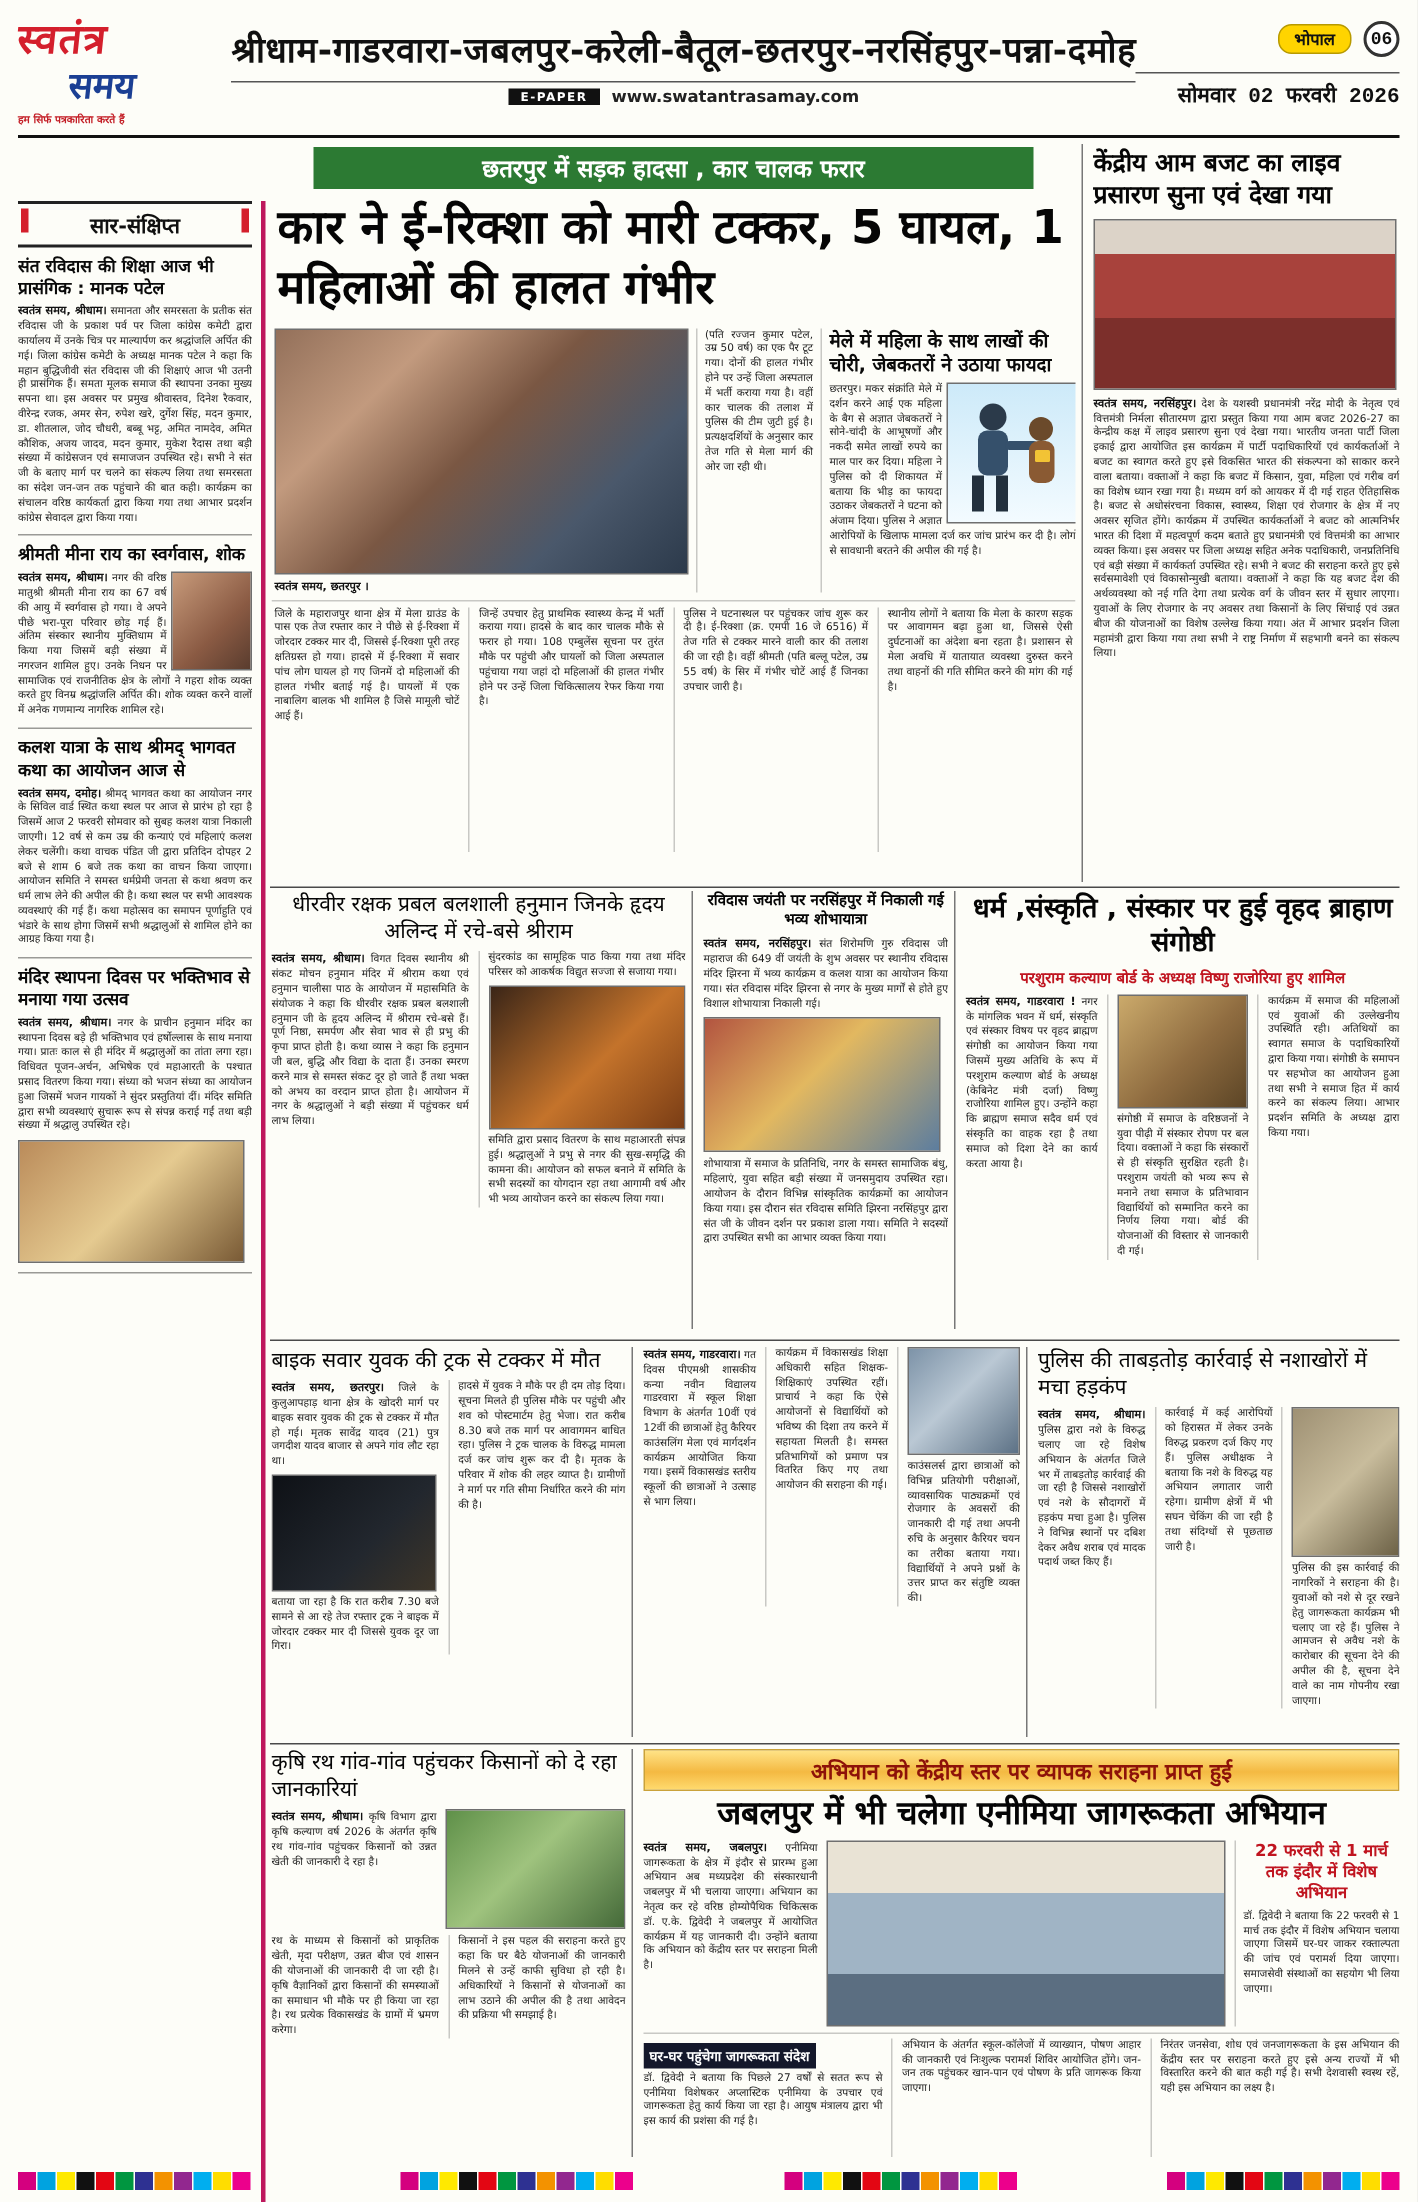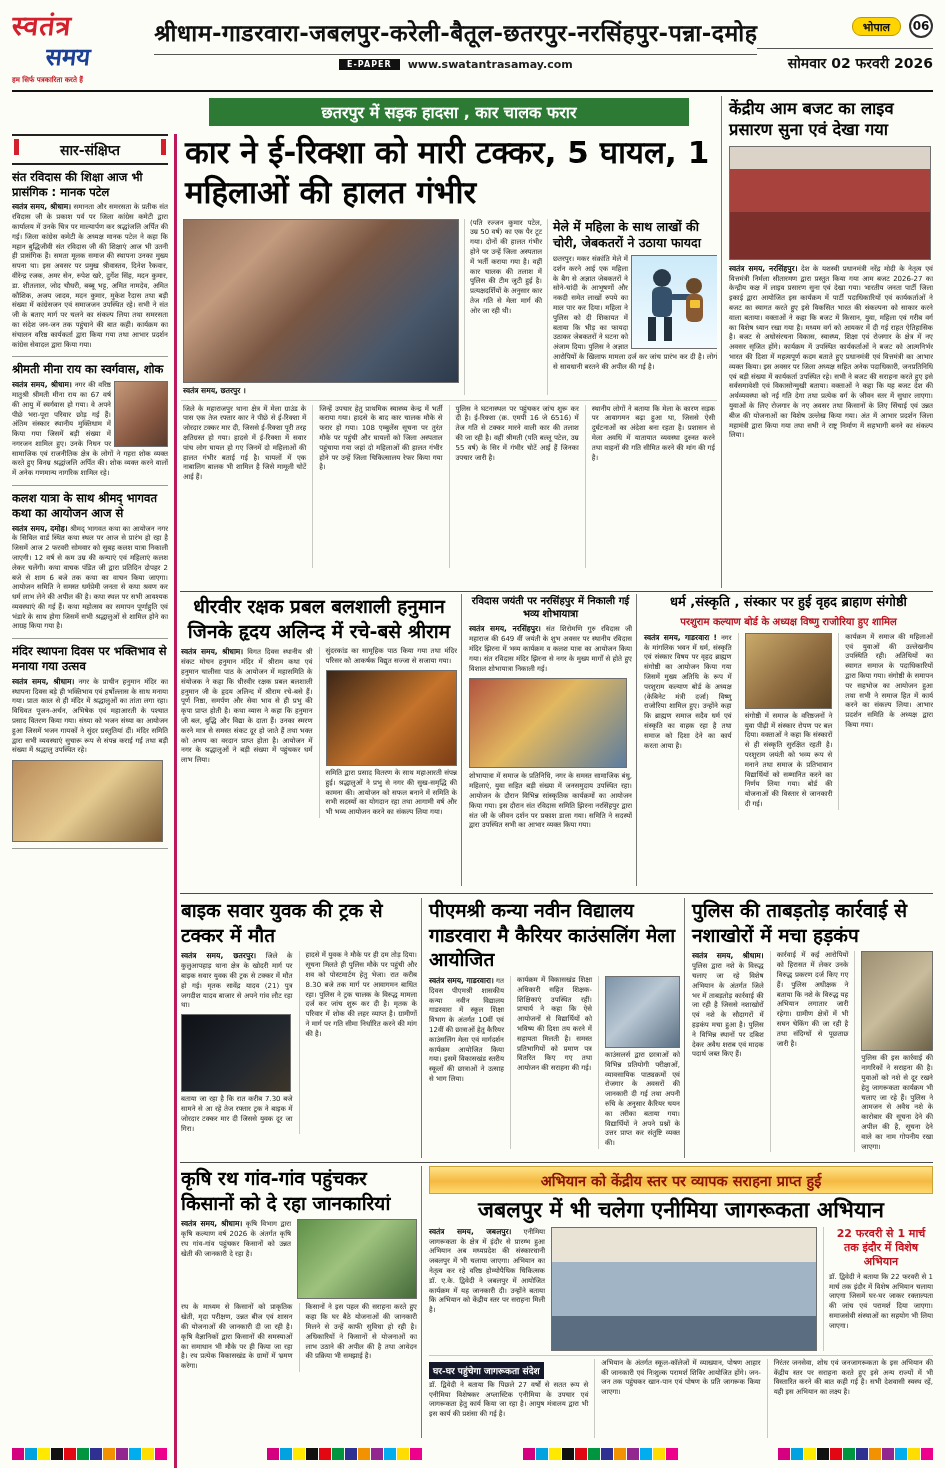--- a/index.html
+++ b/index.html
@@ -13,21 +13,21 @@
   .logo { width:150px; position:relative; }
   .logo-top { font-size:27px; font-weight:bold; color:#d41f2c; transform:skewX(-6deg); letter-spacing:1px; }
   .logo-bottom { font-size:24px; font-weight:bold; color:#1b3f94; margin-left:34px; margin-top:-4px; transform:skewX(-6deg); }
   .slogan { font-size:7px; color:#c42028; font-weight:bold; margin-top:3px; }
   .mast-center { flex:1; text-align:center; padding-top:10px; }
   .cities { font-size:23px; font-weight:bold; color:#101010; letter-spacing:.5px; white-space:nowrap; }
   .mast-subrow { margin-top:6px; border-top:1px solid #555; padding-top:3px;
                  display:flex; justify-content:center; align-items:center; gap:8px; }
   .epaper { background:#111; color:#fff; font-size:8px; font-weight:bold; padding:1px 8px; letter-spacing:1px; }
   .website { font-size:11px; font-weight:bold; color:#222; }
-  .mast-right { width:185px; padding-top:8px; }
+  .mast-right { width:185px; padding-top:8px;font-family:Liberation Mono, monospace; }
   .mast-right-top { display:flex; justify-content:flex-end; align-items:center; gap:8px; }
   .edition-pill { background:#ffd400; border:1px solid #b89a00; border-radius:9px;
                   font-size:11px; font-weight:bold; padding:1px 10px; color:#111; }
   .pagenum { width:24px; height:24px; border:2px solid #333; border-radius:50%;
              display:flex; align-items:center; justify-content:center;
              font-size:12px; font-weight:bold; color:#111; background:#fff; }
   .dateline { margin-top:10px; border-top:1px solid #555; padding-top:4px;
               font-size:14px; font-weight:bold; text-align:right; color:#101010; }
 
   
@@ -81,28 +81,28 @@
   .lead-cols { margin-top:5px; padding:0 2px; border-top:1px solid #c8c8c4; padding-top:4px; height:168px; overflow:hidden; }
 
   
   .budget { position:absolute; left:721px; top:96px; width:212px; height:492px;
             border-left:1px solid #777; padding-left:7px; overflow:hidden; }
   .budget-headline { font-size:16.5px; font-weight:bold; line-height:1.3; margin:2px 0 5px 0; color:#050505; }
   .budget-photo { width:202px; height:114px; margin-bottom:4px; }
 
   
   .hanuman { position:absolute; left:181px; top:594px; width:276px; height:292px; overflow:hidden; }
-  .h-md { font-size:19px; font-weight:bold; line-height:1.3; color:#050505; margin-bottom:4px; }
+  .h-md { font-size:14px; font-weight:normal; line-height:1.3; color:#050505; margin-bottom:4px; }
   .ravidas { position:absolute; left:461px; top:594px; width:171px; height:292px;
              border-left:1px solid #777; padding-left:7px; overflow:hidden; }
   .rav-headline { font-size:10px; font-weight:bold; line-height:1.32; text-align:center; margin-bottom:4px; color:#050505; }
   .rav-photo { width:158px; height:90px; margin:4px 0; }
   .sangoshthi { position:absolute; left:636px; top:594px; width:297px; height:292px;
                 border-left:1px solid #777; padding-left:7px; overflow:hidden; }
-  .sang-headline { font-size:13px; font-weight:bold; line-height:1.3; text-align:center; color:#050505; }
+  .sang-headline { font-size:18px; font-weight:bold; line-height:1.3; text-align:center; color:#050505; }
   .subhead-red { font-size:10px; font-weight:bold; color:#c01520; text-align:center; margin:3px 0 5px 0; }
   .sang-photo { width:100%; height:76px; margin-bottom:3px; }
 
   
   .bike { position:absolute; left:181px; top:898px; width:236px; height:260px; overflow:hidden; }
   .bike-photo { width:110px; height:78px; margin:3px 0; }
   .career { position:absolute; left:421px; top:898px; width:259px; height:260px;
             border-left:1px solid #777; padding-left:7px; overflow:hidden; }
   .career-photo { width:100%; height:72px; margin-bottom:3px; }
   .police { position:absolute; left:684px; top:898px; width:249px; height:260px;
@@ -283,21 +283,20 @@
         <div class="txt"><span class="byline">स्वतंत्र समय, छतरपुर।</span>
           <span>जिले के कुलुआपहाड़ थाना क्षेत्र के खोदरी मार्ग पर बाइक सवार युवक की ट्रक से टक्कर में मौत हो गई। मृतक सावेंद्र यादव (21) पुत्र जगदीश यादव बाजार से अपने गांव लौट रहा था।</span></div>
         <div class="ph ph-bike bike-photo"></div>
         <div class="txt">बताया जा रहा है कि रात करीब 7.30 बजे सामने से आ रहे तेज रफ्तार ट्रक ने बाइक में जोरदार टक्कर मार दी जिससे युवक दूर जा गिरा।</div>
       </div>
       <div class="c txt">हादसे में युवक ने मौके पर ही दम तोड़ दिया। सूचना मिलते ही पुलिस मौके पर पहुंची और शव को पोस्टमार्टम हेतु भेजा। रात करीब 8.30 बजे तक मार्ग पर आवागमन बाधित रहा। पुलिस ने ट्रक चालक के विरुद्ध मामला दर्ज कर जांच शुरू कर दी है। मृतक के परिवार में शोक की लहर व्याप्त है। ग्रामीणों ने मार्ग पर गति सीमा निर्धारित करने की मांग की है।</div>
     </div>
   </div>
 
   <div class="career">
-    <div class="h-md">पीएमश्री कन्या नवीन विद्यालय गाडरवारा मै कैरियर काउंसलिंग मेला आयोजित</div>
     <div class="row">
       <div class="c txt">
         <span class="byline">स्वतंत्र समय, गाडरवारा।</span>
         <span>गत दिवस पीएमश्री शासकीय कन्या नवीन विद्यालय गाडरवारा में स्कूल शिक्षा विभाग के अंतर्गत 10वीं एवं 12वीं की छात्राओं हेतु कैरियर काउंसलिंग मेला एवं मार्गदर्शन कार्यक्रम आयोजित किया गया। इसमें विकासखंड स्तरीय स्कूलों की छात्राओं ने उत्साह से भाग लिया।</span>
       </div>
       <div class="c txt">कार्यक्रम में विकासखंड शिक्षा अधिकारी सहित शिक्षक-शिक्षिकाएं उपस्थित रहीं। प्राचार्य ने कहा कि ऐसे आयोजनों से विद्यार्थियों को भविष्य की दिशा तय करने में सहायता मिलती है। समस्त प्रतिभागियों को प्रमाण पत्र वितरित किए गए तथा आयोजन की सराहना की गई।</div>
       <div class="c">
         <div class="ph ph-career career-photo"></div>
         <div class="txt">काउंसलर्स द्वारा छात्राओं को विभिन्न प्रतियोगी परीक्षाओं, व्यावसायिक पाठ्यक्रमों एवं रोजगार के अवसरों की जानकारी दी गई तथा अपनी रुचि के अनुसार कैरियर चयन का तरीका बताया गया। विद्यार्थियों ने अपने प्रश्नों के उत्तर प्राप्त कर संतुष्टि व्यक्त की।</div>
       </div>

